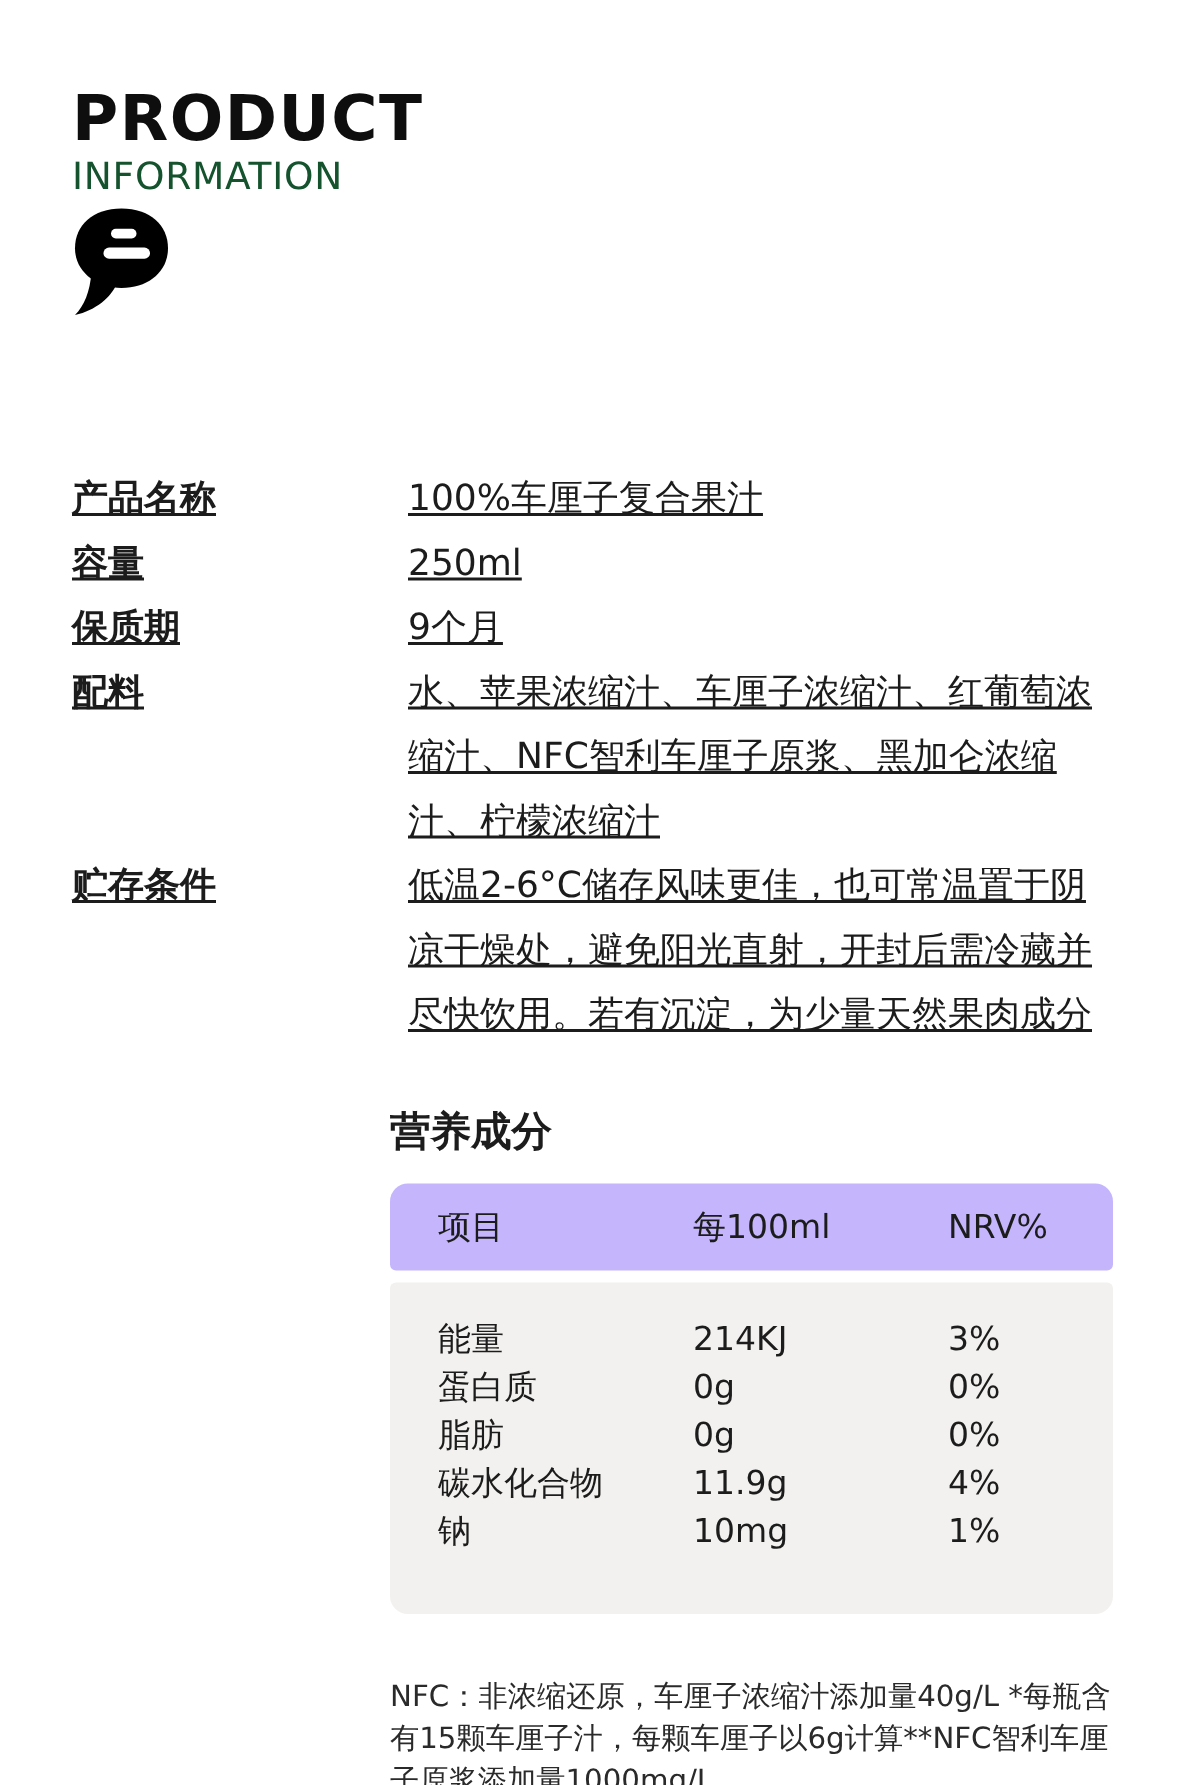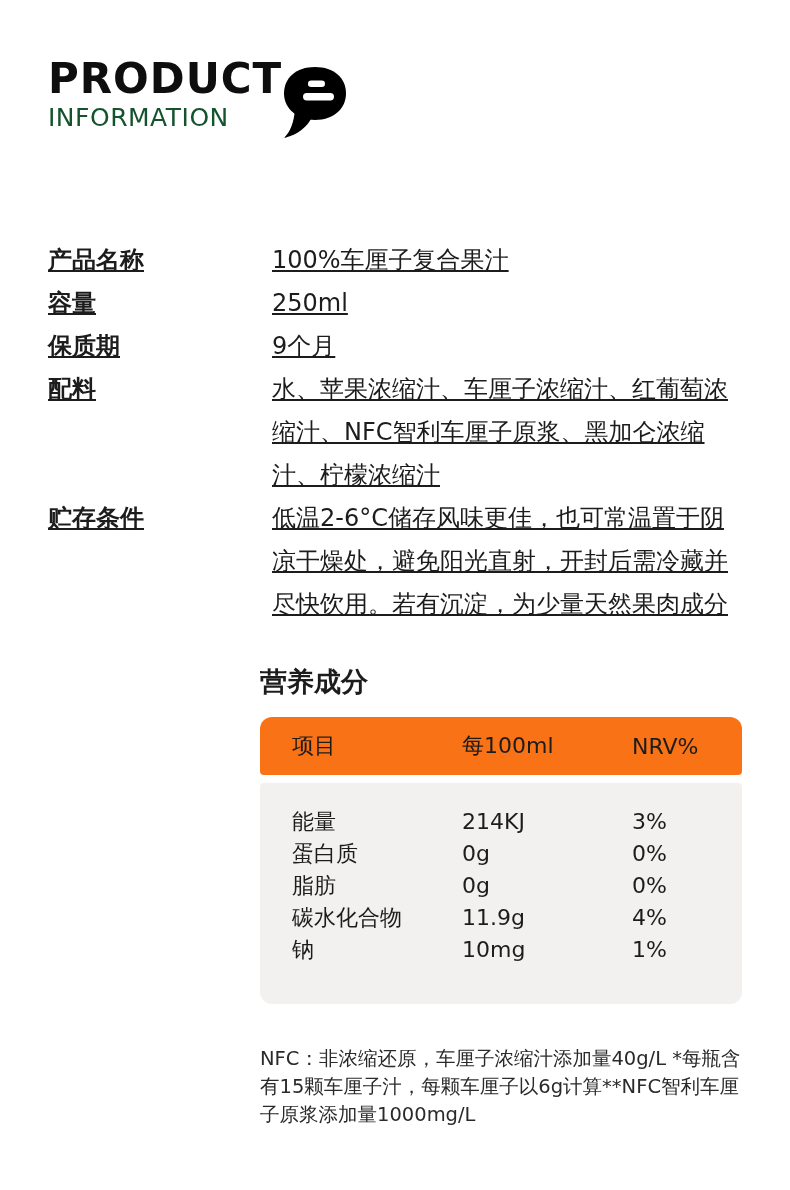--- a/index.html
+++ b/index.html
@@ -13,22 +13,23 @@
   }
   .page {
     width: 790px;
     height: 1190px;
     padding: 58px 48px 0 48px;
   }
 
   
   .header {
     display: flex;
-    justify-content: flex-start;
+    justify-content: space-between;
     align-items: flex-start;
+    flex-direction: column;
   }
   .title-block { line-height: 1; }
   .title-line1 {
     font-size: 42px;
     font-weight: 900;
     letter-spacing: 1px;
     color: #0e0e0e;
   }
   .title-line2 {
     font-size: 25px;
@@ -57,21 +58,21 @@
   }
 
   
   .nutrition { margin-left: 212px; margin-top: 38px; }
   .nutrition-heading {
     font-size: 27px;
     font-weight: 700;
   }
   .ntable { margin-top: 17px; }
   .ntable-header {
-    background: #f97316;
+    background: #c4b5fd;
     border-radius: 12px 12px 4px 4px;
     height: 58px;
     display: flex;
     align-items: center;
     padding: 0 16px 0 32px;
     font-size: 22px;
     font-weight: 500;
   }
   .ntable-body {
     background: #f2f1ef;

